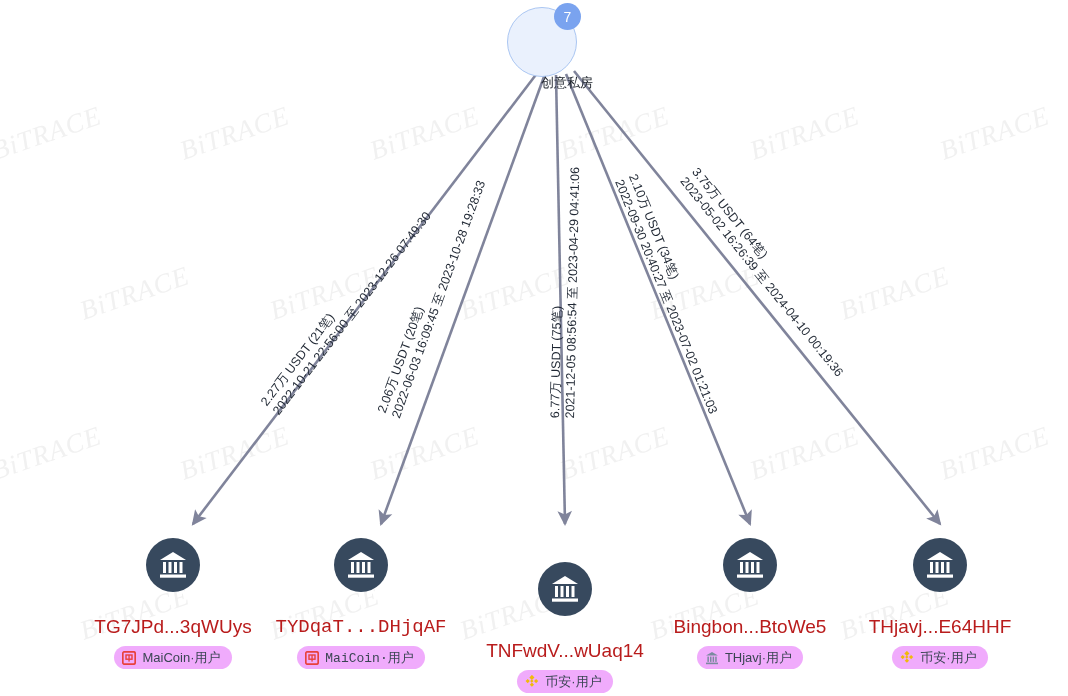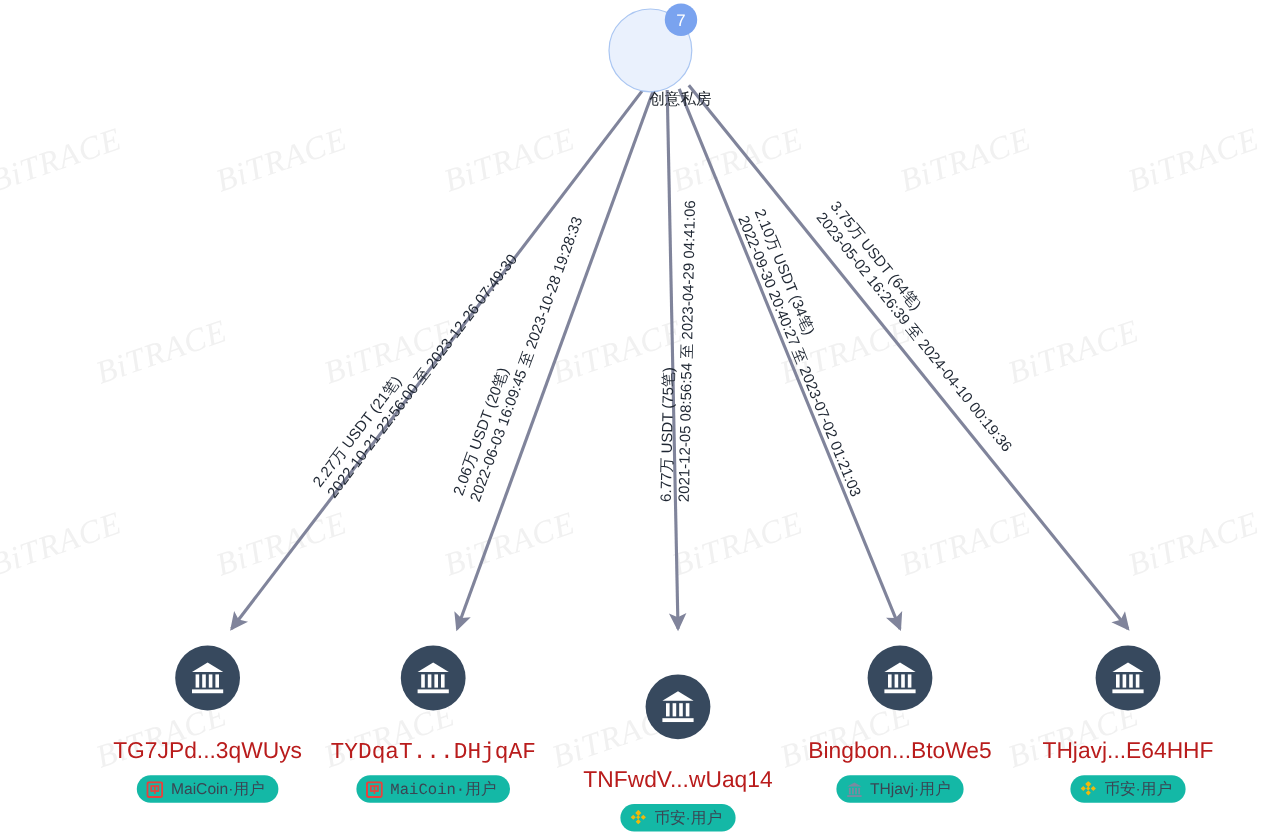--- a/index.html
+++ b/index.html
@@ -121,21 +121,21 @@
     margin-top: 24px;
     font-size: 19px;
     color: #b91c1c;
     white-space: nowrap;
   }
   .leaf-tag {
     margin-top: 8px;
     height: 23px;
     padding: 0 11px 0 8px;
     border-radius: 12px;
-    background: #14b8a6;
+    background: #f0abfc;
     display: inline-flex;
     align-items: center;
     gap: 6px;
     font-size: 13px;
     color: #3a4553;
     white-space: nowrap;
   }
   .leaf-tag .tag-icon {
     display: inline-flex;
     align-items: center;

